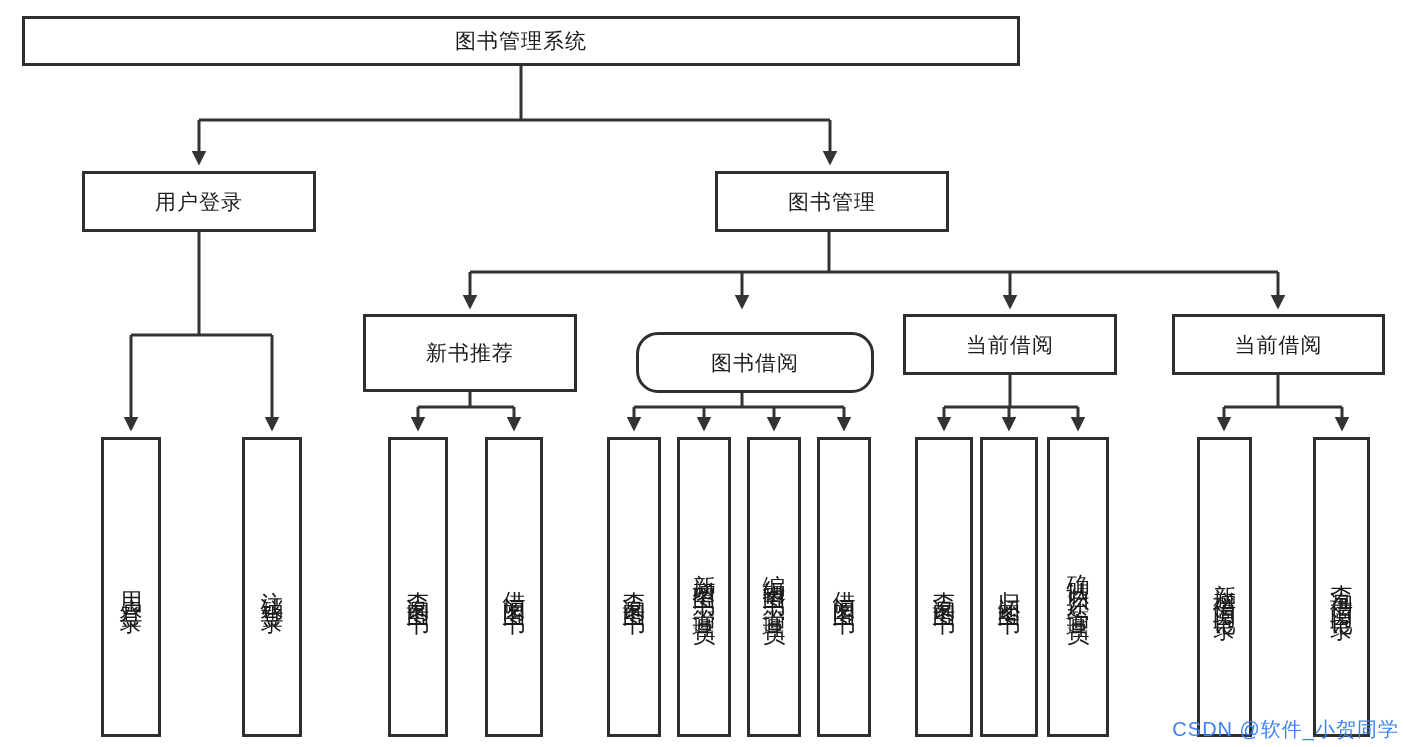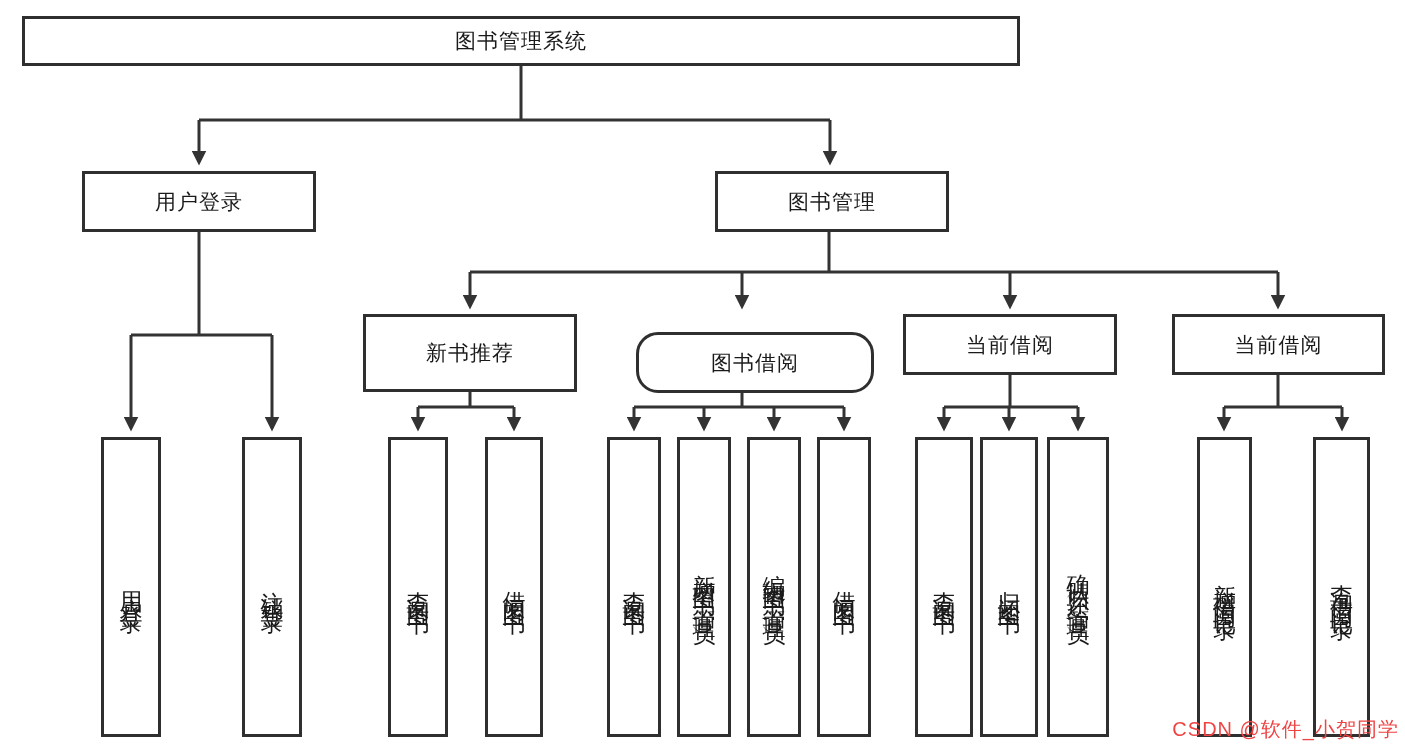--- a/index.html
+++ b/index.html
@@ -45,21 +45,21 @@
     writing-mode: vertical-rl;
     font-size: 23px;
     letter-spacing: 7px;
     line-height: 1;
   }
   .watermark {
     position: absolute;
     right: 6px;
     bottom: 4px;
     font-size: 20px;
-    color: #ef4444;
+    color: #3b82f6;
     letter-spacing: 1px;
     white-space: nowrap;
   }
 </style>
 </head>
 <body>
 
 <div id="canvas">
 
   <svg id="connectors" viewBox="0 0 1405 747" xmlns="http://www.w3.org/2000/svg">

